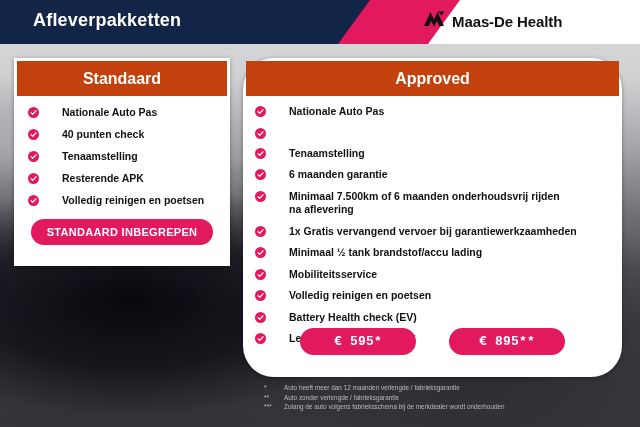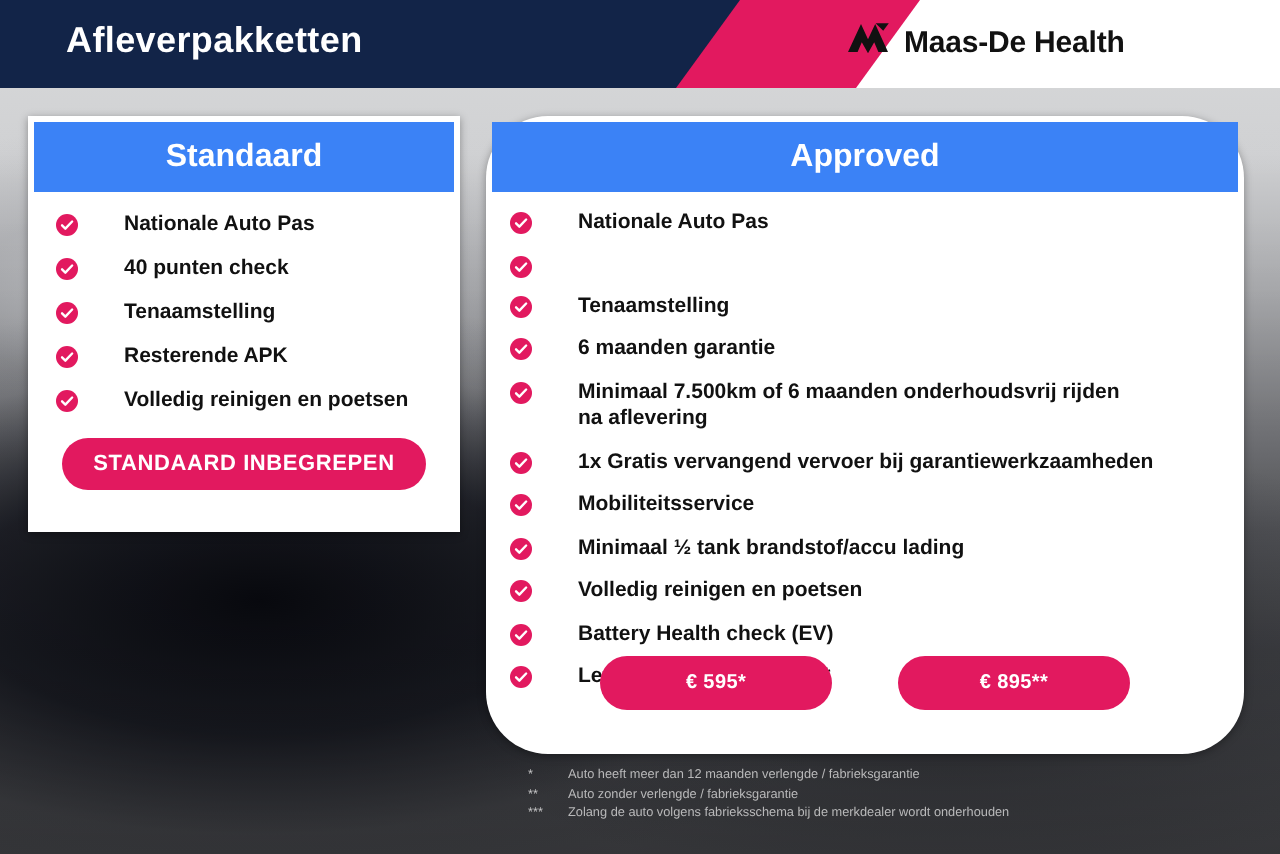--- a/index.html
+++ b/index.html
@@ -110,21 +110,21 @@
     height: 208px;
   }
   .card-approved {
     left: 243px;
     top: 58px;
     width: 379px;
     height: 319px;
     border-radius: 31px;
   }
   .card-head {
-    background: #3b82f6;
+    background: #c2410c;
     color: #ffffff;
     text-align: center;
     font-weight: bold;
     display: flex;
     align-items: center;
     justify-content: center;
   }
   .card-standaard .card-head {
     height: 35px;
     font-size: 16px;
@@ -195,22 +195,23 @@
     position: absolute;
     left: 0; right: 0;
     bottom: 22px;
     display: flex;
     justify-content: center;
     gap: 33px;
   }
   .btn-price {
     width: 116px;
     height: 27px;
-    font-size: 10px;
+    font-size: 13px;
     letter-spacing: 0.2px;
+    font-family: Liberation Mono, monospace;
   }
 
   
   .footnotes {
     position: absolute;
     left: 264px;
     top: 383px;
     z-index: 15;
     color: #b9b9ba;
     font-size: 6.4px;
@@ -362,30 +363,30 @@
         </span>
         <span class="feature-text">1x Gratis vervangend vervoer bij garantiewerkzaamheden</span>
       </li>
       <li class="feature">
         <span class="check-icon">
           <svg width="11" height="11" viewBox="0 0 24 24" aria-hidden="true">
               <circle cx="12" cy="12" r="12" fill="#e2195f"></circle>
               <path d="M6.6 12.4 L10.2 16 L17.6 8.2" fill="none" stroke="#ffffff" stroke-width="2.6" stroke-linecap="round" stroke-linejoin="round"></path>
             </svg>
         </span>
+        <span class="feature-text">Minimaal ½ tank brandstof/accu lading</span>
+      </li>
+      <li class="feature">
+        <span class="check-icon">
+          <svg width="11" height="11" viewBox="0 0 24 24" aria-hidden="true">
+              <circle cx="12" cy="12" r="12" fill="#e2195f"></circle>
+              <path d="M6.6 12.4 L10.2 16 L17.6 8.2" fill="none" stroke="#ffffff" stroke-width="2.6" stroke-linecap="round" stroke-linejoin="round"></path>
+            </svg>
+        </span>
         <span class="feature-text">Mobiliteitsservice</span>
-      </li>
-      <li class="feature">
-        <span class="check-icon">
-          <svg width="11" height="11" viewBox="0 0 24 24" aria-hidden="true">
-              <circle cx="12" cy="12" r="12" fill="#e2195f"></circle>
-              <path d="M6.6 12.4 L10.2 16 L17.6 8.2" fill="none" stroke="#ffffff" stroke-width="2.6" stroke-linecap="round" stroke-linejoin="round"></path>
-            </svg>
-        </span>
-        <span class="feature-text">Minimaal ½ tank brandstof/accu lading</span>
       </li>
       <li class="feature">
         <span class="check-icon">
           <svg width="11" height="11" viewBox="0 0 24 24" aria-hidden="true">
               <circle cx="12" cy="12" r="12" fill="#e2195f"></circle>
               <path d="M6.6 12.4 L10.2 16 L17.6 8.2" fill="none" stroke="#ffffff" stroke-width="2.6" stroke-linecap="round" stroke-linejoin="round"></path>
             </svg>
         </span>
         <span class="feature-text">Volledig reinigen en poetsen</span>
       </li>

